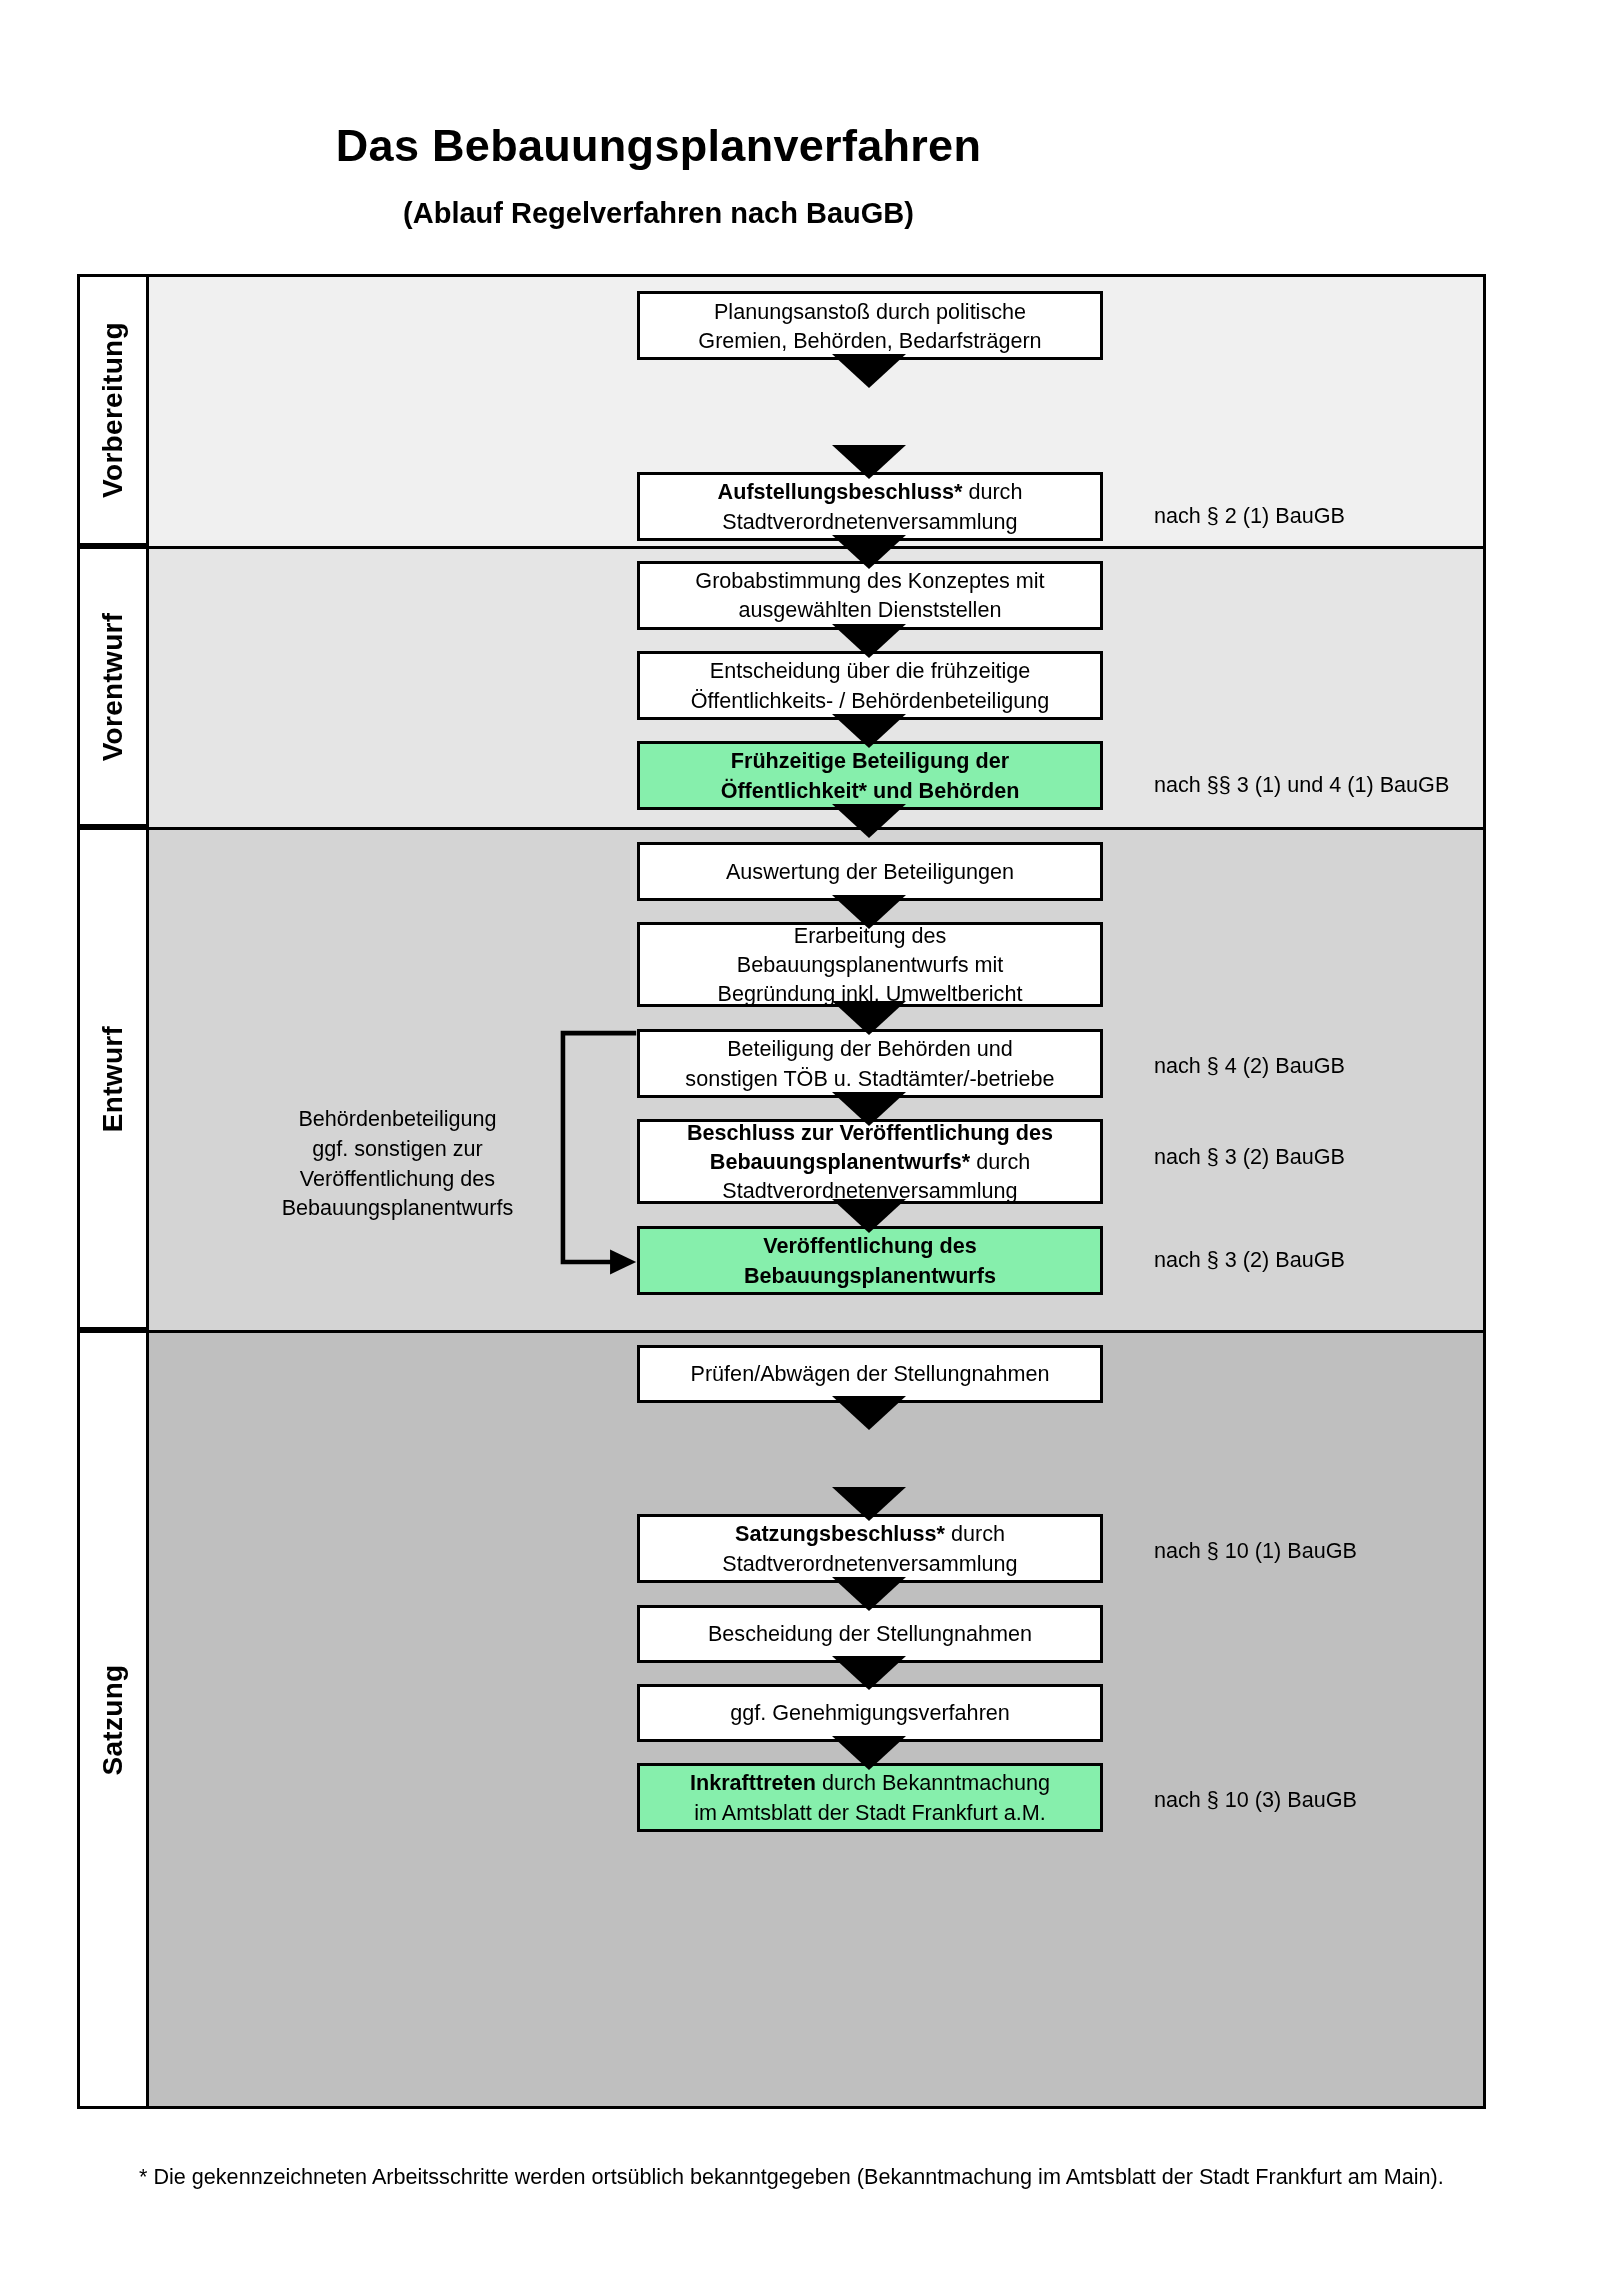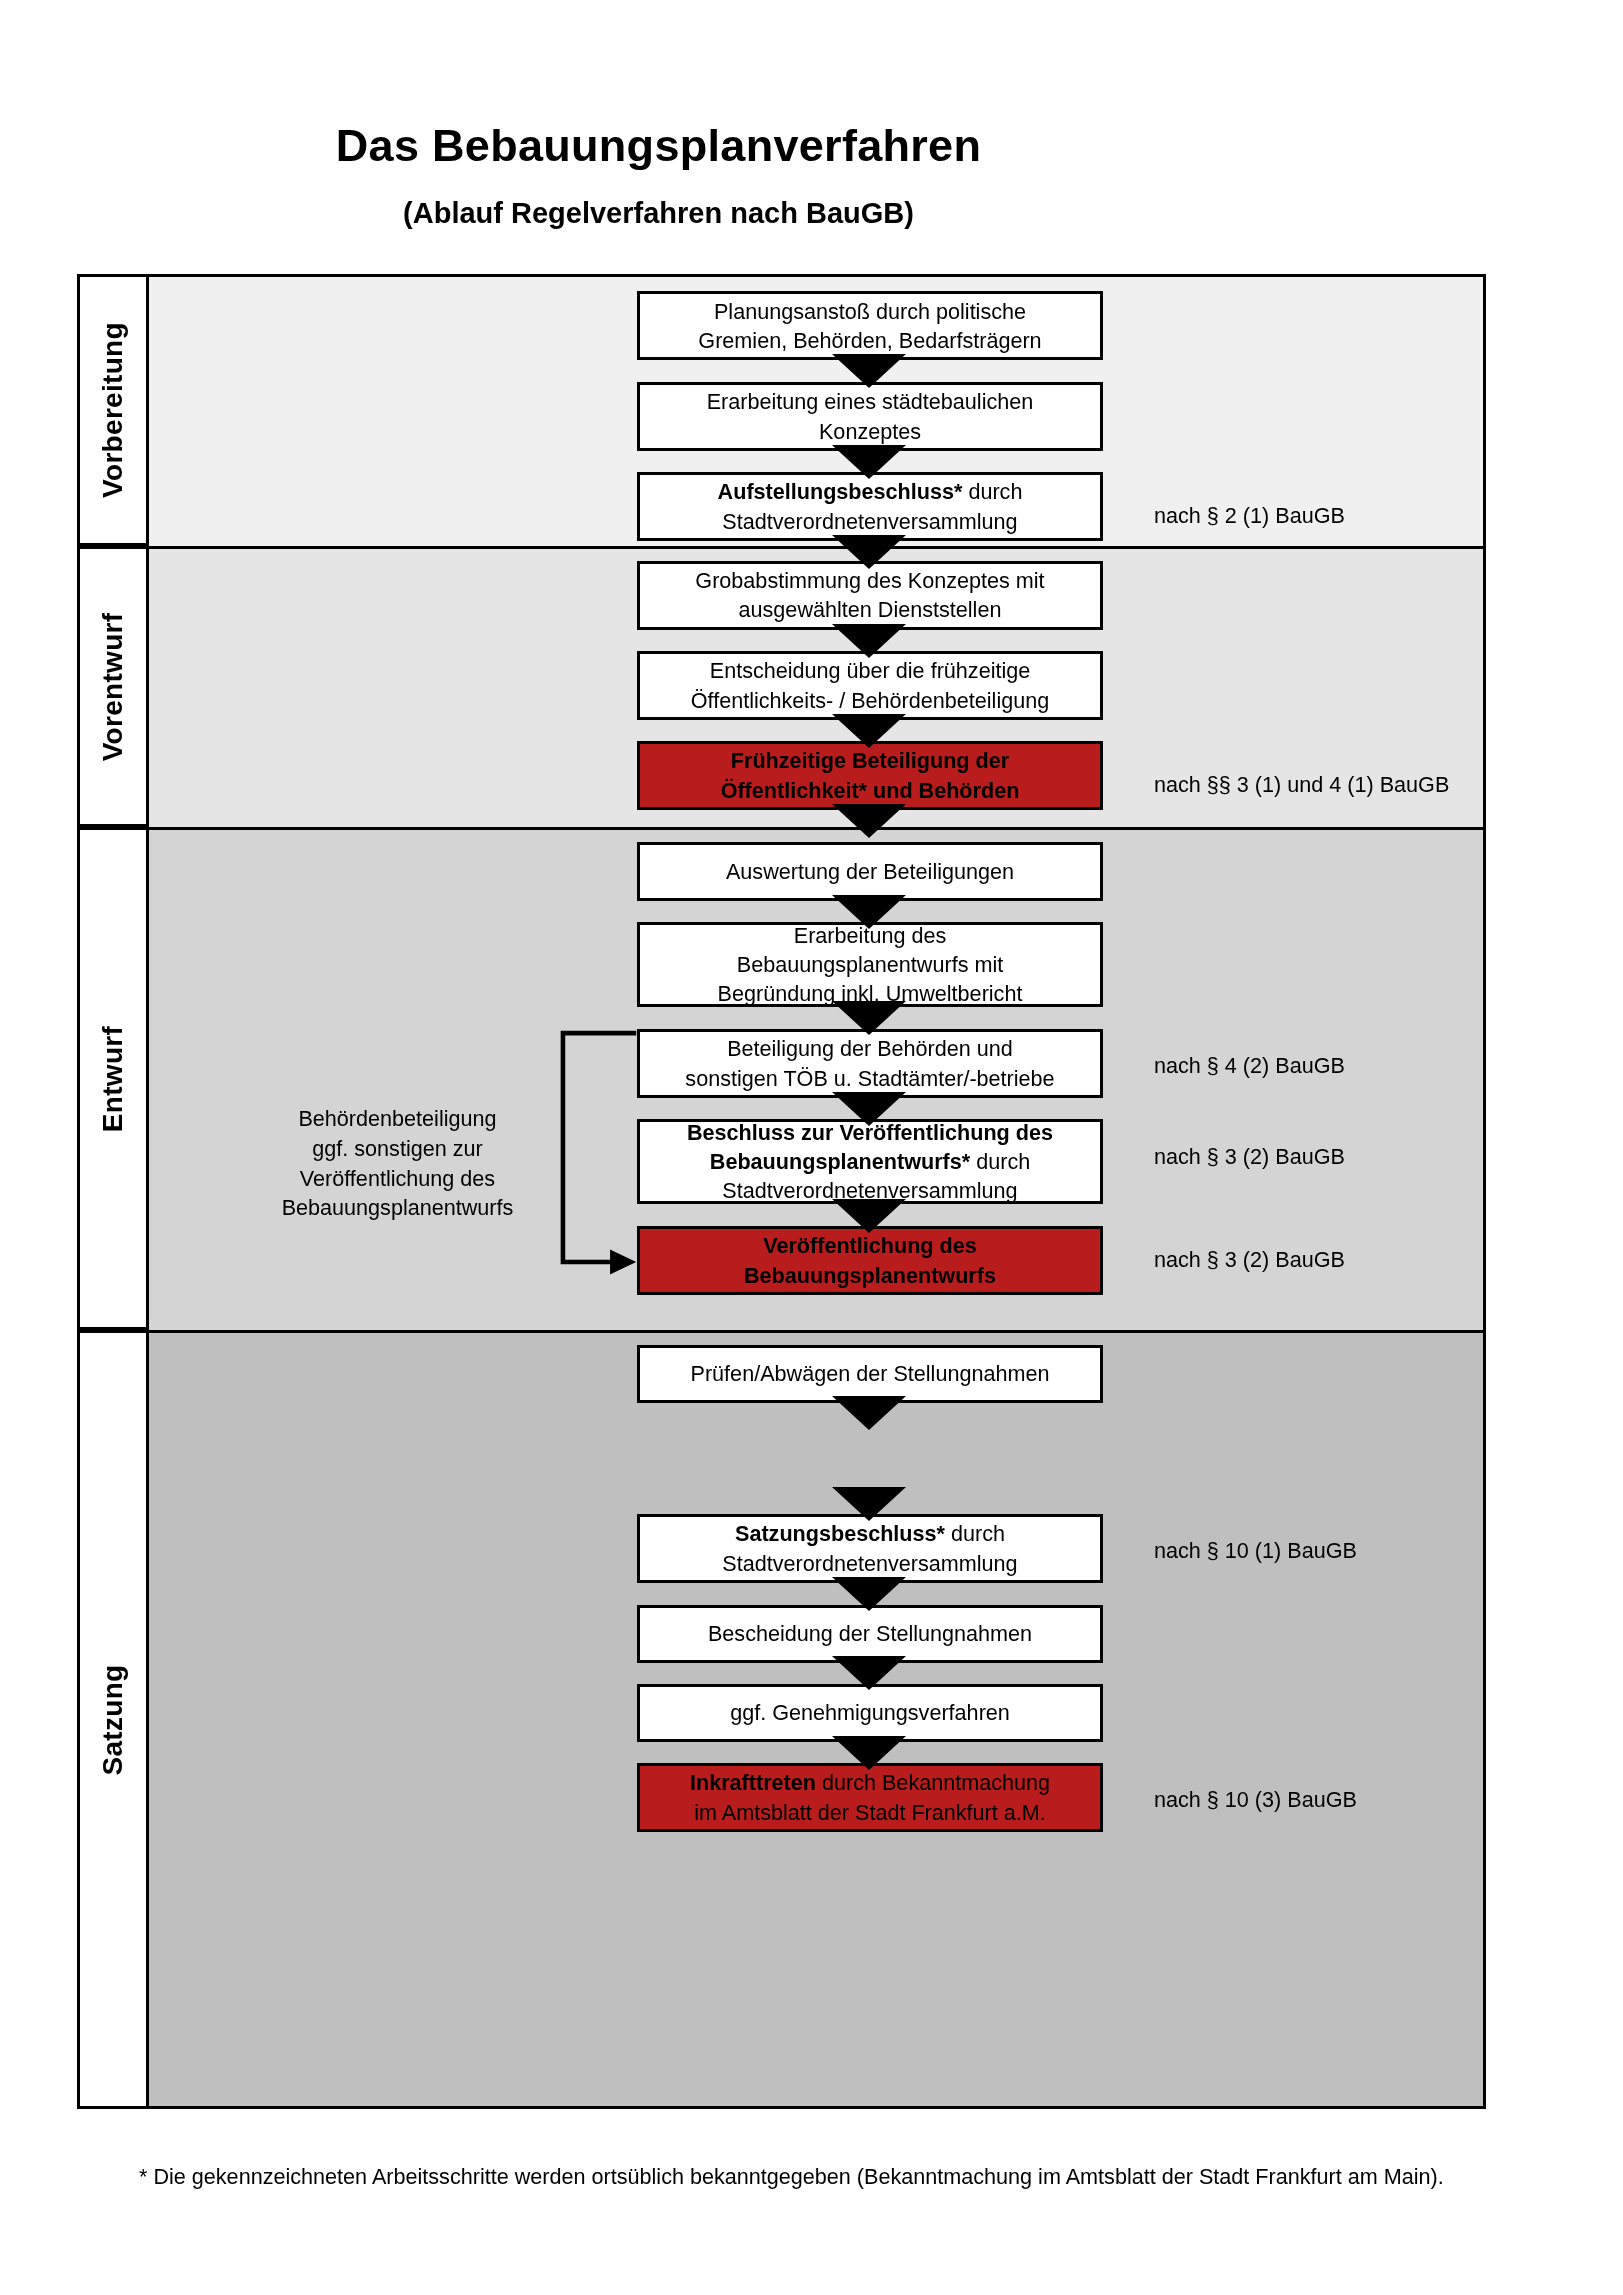--- a/index.html
+++ b/index.html
@@ -97,21 +97,21 @@
     box-sizing: border-box;
     display: flex;
     align-items: center;
     justify-content: center;
     text-align: center;
     font-size: 21.6px;
     line-height: 1.35;
     padding: 3.9px 7.9px;
     z-index: 3;
   }
-  .flow-box.blue { background: #b91c1c; }
+  .flow-box.blue { background: #86efac; }
   .flow-box .txt { width: 100%; }
   .flow-box b { font-weight: bold; }
 
   
   .flow-arrow {
     position: absolute;
     width: 0;
     height: 0;
     border-left: 37px solid transparent;
     border-right: 37px solid transparent;
@@ -170,26 +170,20 @@
     <div class="phase-body">
 
       <div class="flow-box" style="top:14.4px; height:69px;">
         <div class="txt">
           <span>Planungsanstoß durch politische</span><br>
           <span>Gremien, Behörden, Bedarfsträgern</span>
         </div>
       </div>
       <div class="flow-arrow" style="top:77px; left:683px;"></div>
 
-      <div class="flow-box" style="top:105px; height:69px;">
-        <div class="txt">
-          <span>Erarbeitung eines städtebaulichen</span><br>
-          <span>Konzeptes</span>
-        </div>
-      </div>
       <div class="flow-arrow" style="top:168px; left:683px;"></div>
 
       <div class="flow-box" style="top:195px; height:69px;">
         <div class="txt">
           <b>Aufstellungsbeschluss*</b><span> durch</span><br>
           <span>Stadtverordnetenversammlung</span>
         </div>
       </div>
       <div class="flow-arrow" style="top:258px; left:683px;"></div>
 

